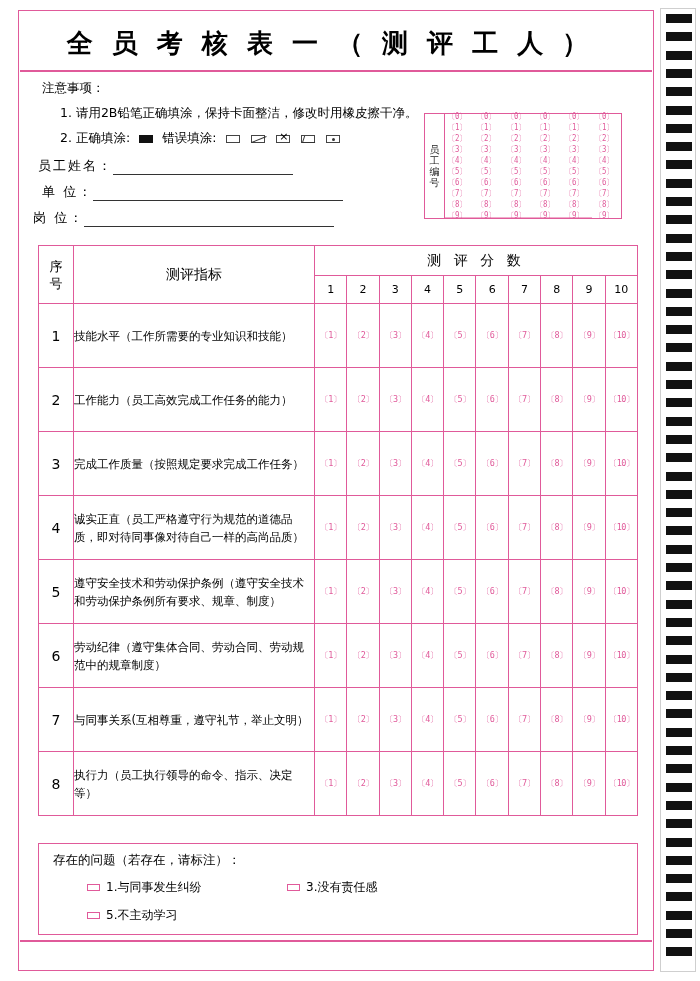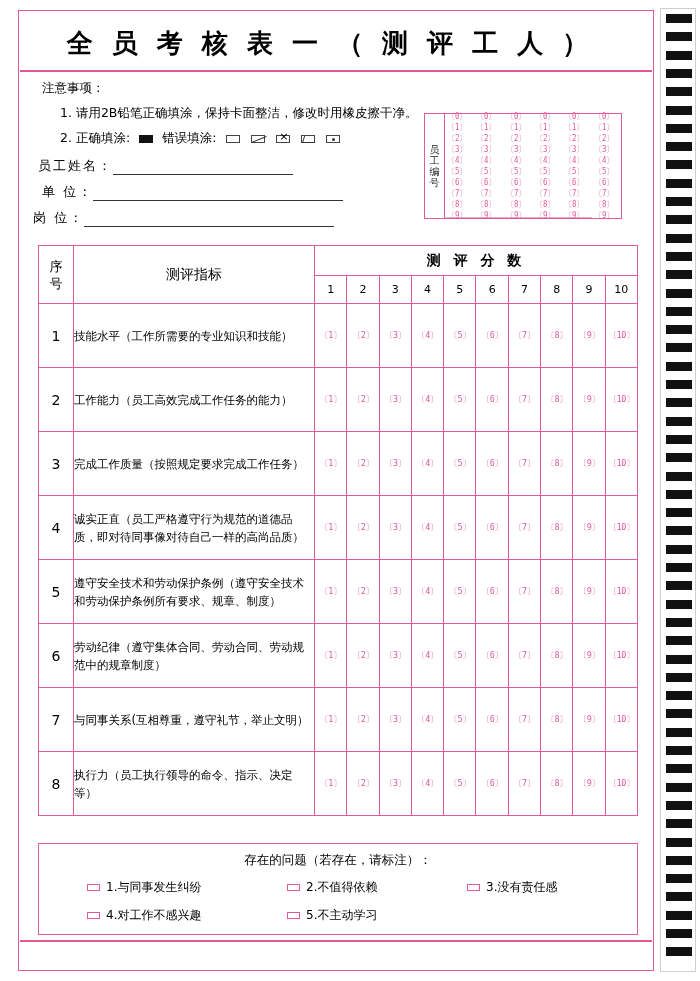--- a/index.html
+++ b/index.html
@@ -242,21 +242,21 @@
   }
   .th-idx {
     width: 240px;
     text-align: center;
     font-size: 14px;
     font-weight: normal;
   }
   .th-score {
     text-align: center;
     font-size: 14px;
-    font-weight: bold;
+    font-weight: normal;
     letter-spacing: 4px;
     height: 29px;
   }
   .th-num {
     text-align: center;
     font-size: 11px;
     font-weight: normal;
     height: 27px;
     width: 32.6px;
   }
@@ -283,21 +283,20 @@
   
   .problems {
     position: absolute;
     left: 38px;
     top: 843px;
     width: 600px;
     height: 92px;
     border: 1px solid #e05a9a;
     box-sizing: border-box;
     padding: 8px 14px;
-    text-align: center;
   }
   .problems .ptitle {
     font-size: 12.5px;
     margin-bottom: 10px;
   }
   .prow {
     display: flex;
     font-size: 12px;
     margin-bottom: 11px;
     padding-left: 34px;
@@ -601,34 +600,26 @@
 
   <div class="problems">
     <div class="ptitle">存在的问题（若存在，请标注）：</div>
     <div class="prow">
       <span class="pitem">
         <span class="pbox"></span>
         <span>1.与同事发生纠纷</span>
       </span>
       <span class="pitem">
         <span class="pbox"></span>
-        <span>2.不值得依赖</span>
-      </span>
-      <span class="pitem">
-        <span class="pbox"></span>
         <span>3.没有责任感</span>
       </span>
     </div>
     <div class="prow">
       <span class="pitem">
         <span class="pbox"></span>
-        <span>4.对工作不感兴趣</span>
-      </span>
-      <span class="pitem">
-        <span class="pbox"></span>
         <span>5.不主动学习</span>
       </span>
     </div>
   </div>
 
   <div class="footer-rule"></div>
 
 </div>
 
 </body></html>

